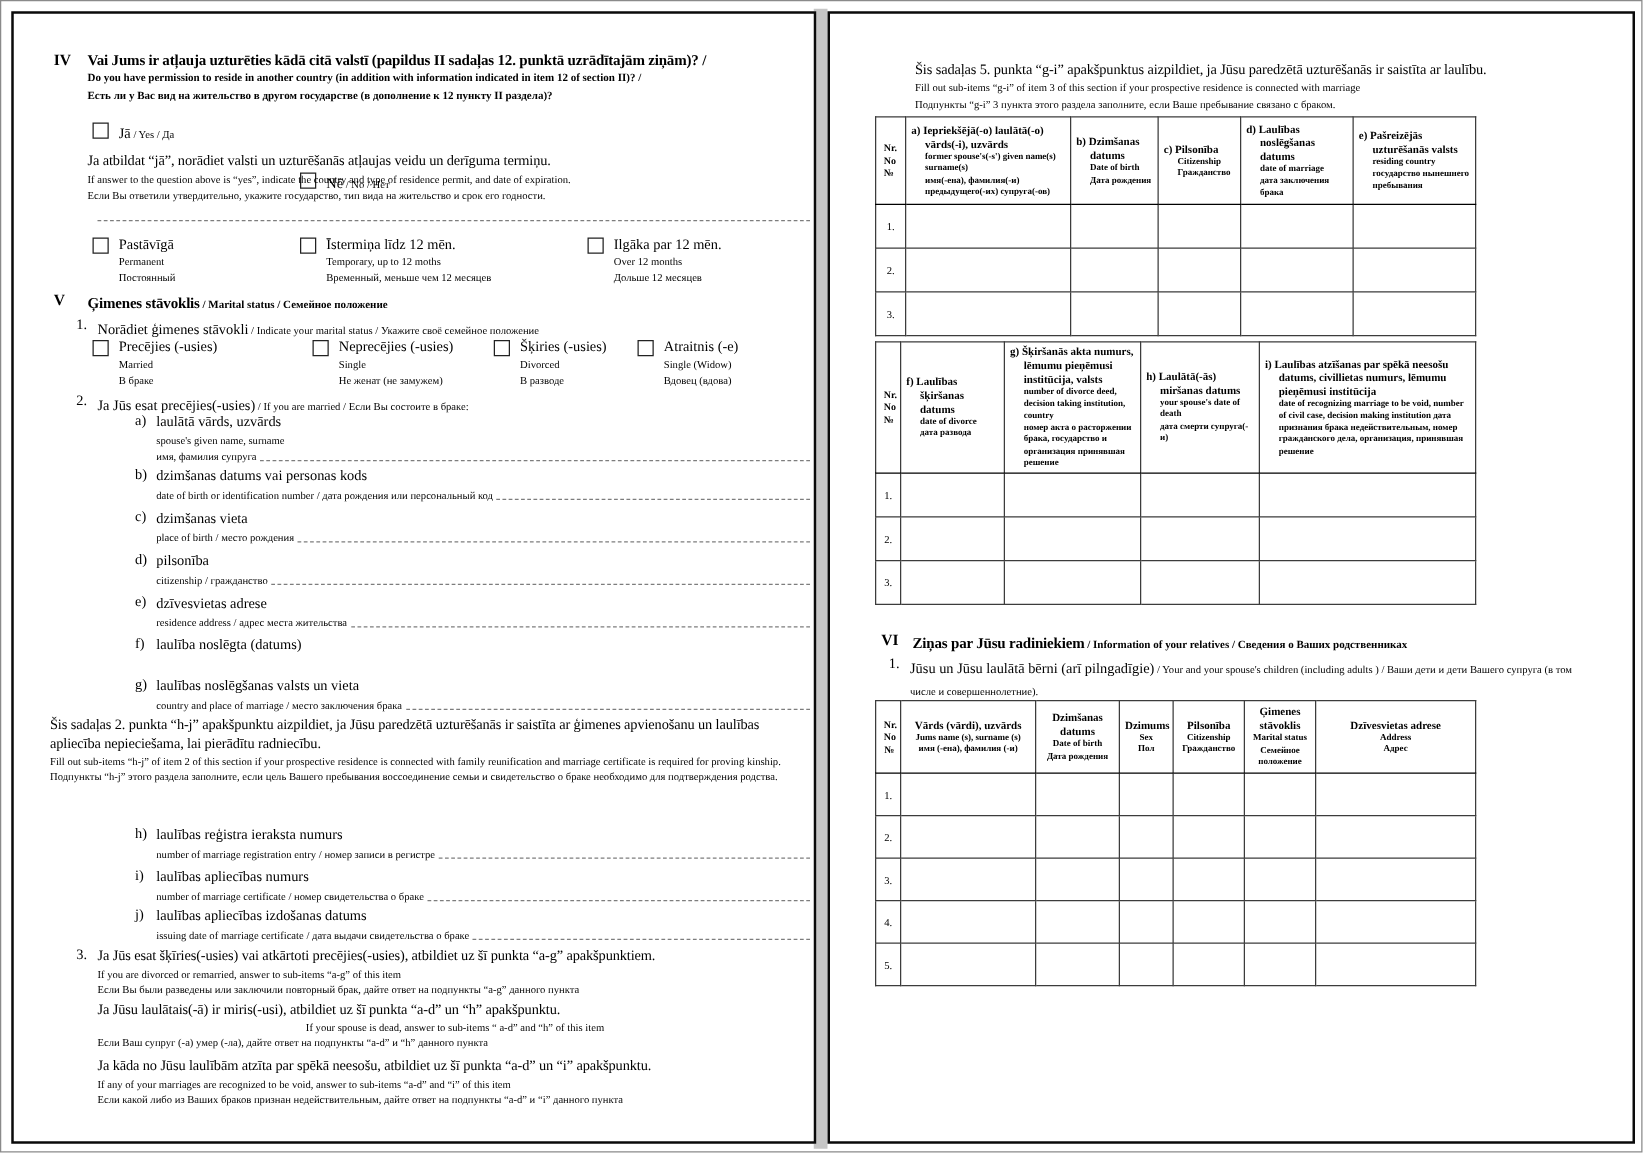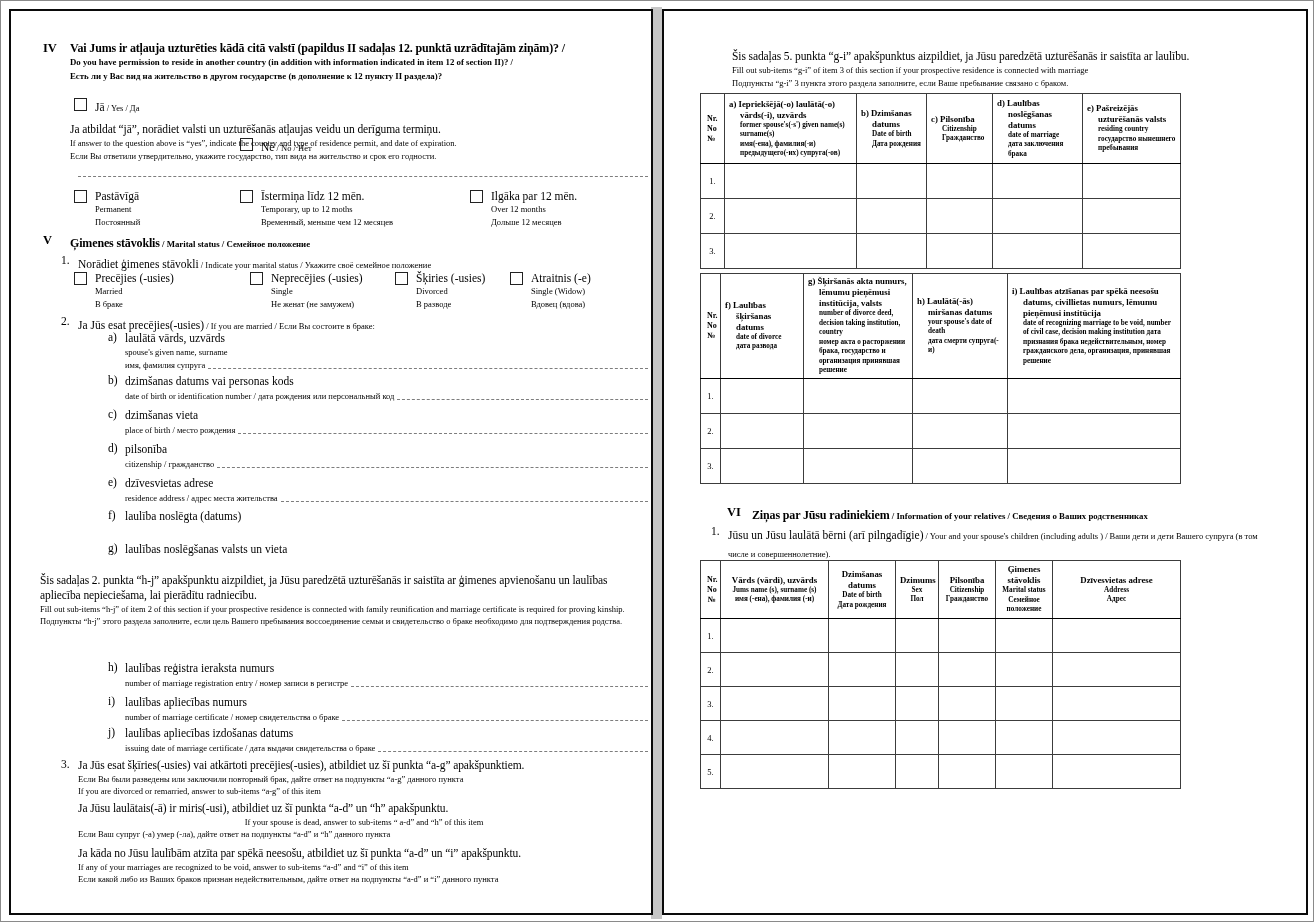--- a/index.html
+++ b/index.html
@@ -201,20 +201,24 @@
         <span class="fline"></span>
       </div>
     </div>
     <div class="si" style="top:498px;">
       <span class="slet">f)</span>
       <div class="silv">laulība noslēgta (datums)</div>
     </div>
     <div class="si" style="top:531px;">
       <span class="slet">g)</span>
       <div class="silv">laulības noslēgšanas valsts un vieta</div>
+      <div class="fillrow">
+        <span class="fsub">country and place of marriage / место заключения брака</span>
+        <span class="fline"></span>
+      </div>
     </div>
 
     <div class="abs" style="left:29px;top:562px;width:601px;">
       <div class="blv" style="line-height:15px;">Šis sadaļas 2. punkta “h-j” apakšpunktu aizpildiet, ja Jūsu paredzētā uzturēšanās ir saistīta ar ģimenes apvienošanu un laulības apliecība nepieciešama, lai pierādītu radniecību.</div>
       <div class="bsub" style="line-height:12px;">Fill out sub-items “h-j” of item 2 of this section if your prospective residence is connected with family reunification and marriage certificate is required for proving kinship.</div>
       <div class="bsub" style="line-height:12px;">Подпункты “h-j” этого раздела заполните, если цель Вашего пребывания воссоединение семьи и свидетельство о браке необходимо для подтверждения родства.</div>
     </div>
 
     <div class="si" style="top:650px;">
       <span class="slet">h)</span>
@@ -237,22 +241,22 @@
       <div class="silv">laulības apliecības izdošanas datums</div>
       <div class="fillrow">
         <span class="fsub">issuing date of marriage certificate / дата выдачи свидетельства о браке</span>
         <span class="fline"></span>
       </div>
     </div>
 
     <div class="abs" style="left:67px;top:747px;width:572px;">
       <span class="inum">3.</span>
       <div class="blv" style="line-height:15px;">Ja Jūs esat šķīries(-usies) vai atkārtoti precējies(-usies), atbildiet uz šī punkta “a-g” apakšpunktiem.</div>
+      <div class="bsub" style="line-height:12px;">If you are divorced or remarried, answer to sub-items “a-g” of this item</div>
       <div class="bsub" style="line-height:12px;">Если Вы были разведены или заключили повторный брак, дайте ответ на подпункты “a-g” данного пункта</div>
-      <div class="bsub" style="line-height:12px;">If you are divorced or remarried, answer to sub-items “a-g” of this item</div>
     </div>
     <div class="abs" style="left:67px;top:790px;width:572px;">
       <div class="blv" style="line-height:15px;">Ja Jūsu laulātais(-ā) ir miris(-usi), atbildiet uz šī punkta “a-d” un “h” apakšpunktu.</div>
       <div class="bsub" style="line-height:12px;text-align:center;">If your spouse is dead, answer to sub-items “ a-d” and “h” of this item</div>
       <div class="bsub" style="line-height:12px;">Если Ваш супруг (-а) умер (-ла), дайте ответ на подпункты “a-d” и “h” данного пункта</div>
     </div>
     <div class="abs" style="left:67px;top:835px;width:572px;">
       <div class="blv" style="line-height:15px;">Ja kāda no Jūsu laulībām atzīta par spēkā neesošu, atbildiet uz šī punkta “a-d” un “i” apakšpunktu.</div>
       <div class="bsub" style="line-height:12px;">If any of your marriages are recognized to be void, answer to sub-items “a-d” and “i” of this item</div>
       <div class="bsub" style="line-height:12px;">Если какой либо из Ваших браков признан недействительным, дайте ответ на подпункты “a-d” и “i” данного пункта</div>
@@ -393,21 +397,21 @@
             <td class="rnum">3.</td>
             <td></td>
             <td></td>
             <td></td>
             <td></td>
           </tr>
       </tbody>
     </table>
 
     <div class="abs sechead" style="left:41px;top:494px;width:580px;">
-      <div class="numeral" style="flex:0 0 25px;margin-left:22px;">VI</div>
+      <div class="numeral" style="flex:0 0 25px;">VI</div>
       <div>
         <span class="hlv">Ziņas par Jūsu radiniekiem</span><span class="hsub"> / Information of your relatives / Сведения о Ваших родственниках</span>
       </div>
     </div>
 
     <div class="abs" style="left:64px;top:514px;width:548px;">
       <span class="inum">1.</span>
       <span class="ilv">Jūsu un Jūsu laulātā bērni (arī pilngadīgie)</span><span class="isub"> / Your and your spouse's children (including adults ) / Ваши дети и дети Вашего супруга (в том числе и совершеннолетние).</span>
     </div>
 

